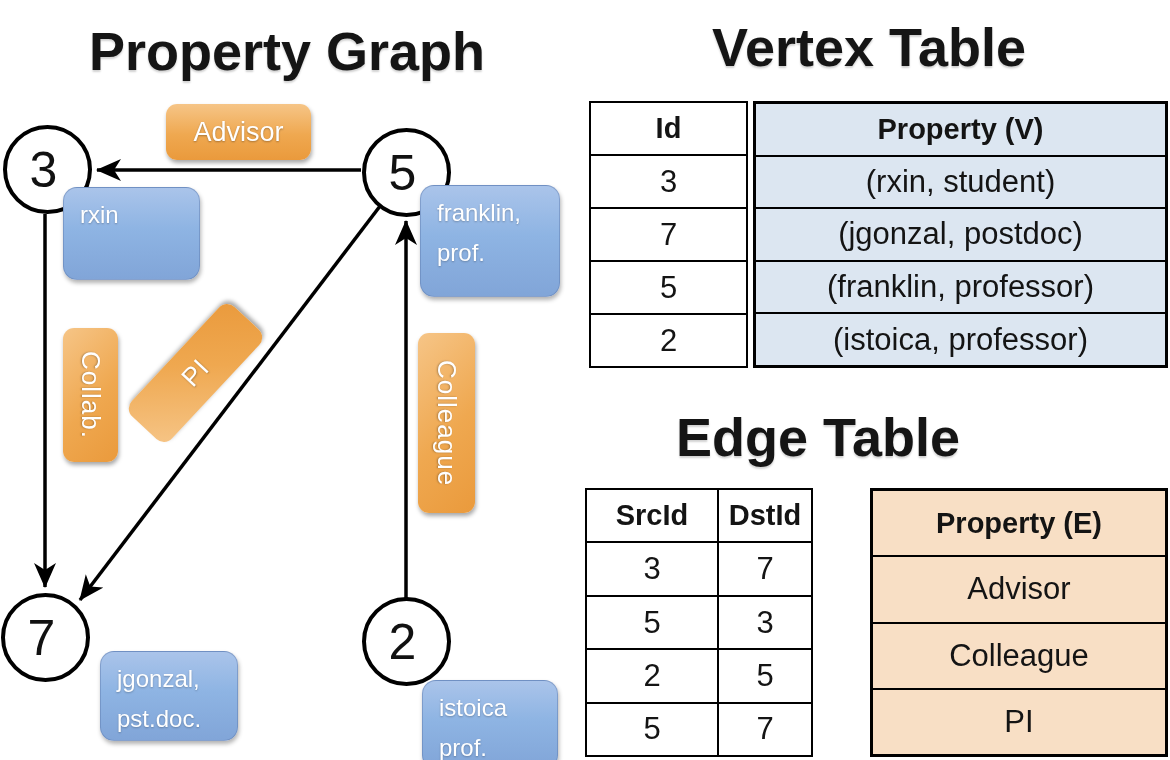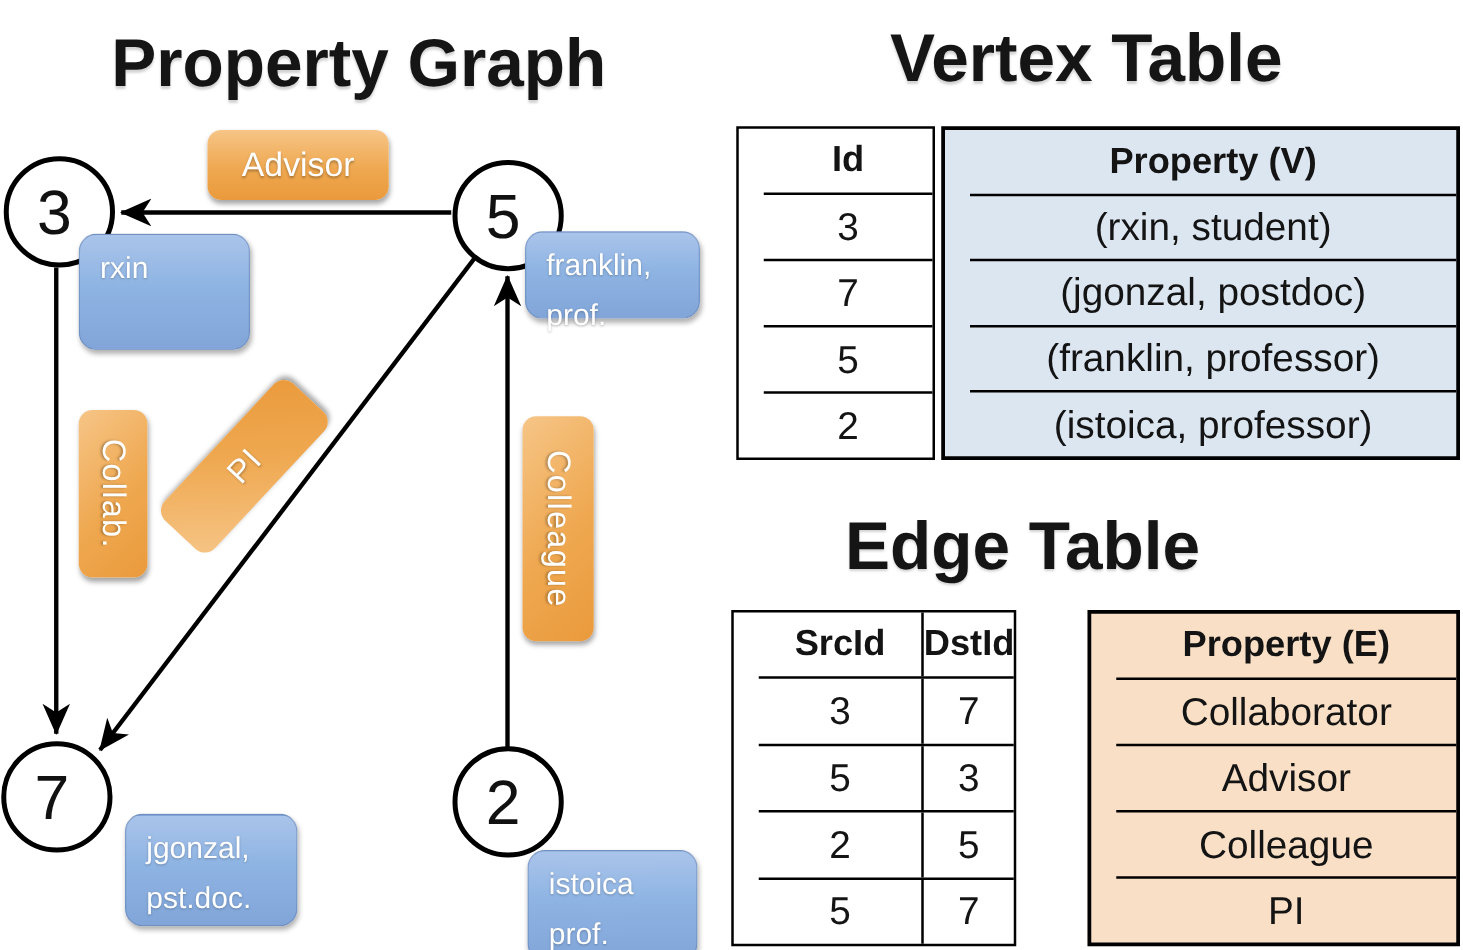--- a/index.html
+++ b/index.html
@@ -50,28 +50,28 @@
   .vbox{
     position:absolute;z-index:4;border-radius:14px;
     background:linear-gradient(180deg,#aac4ea 0%,#8eb4e3 45%,#81a5d8 100%);
     border:1px solid rgba(90,120,170,0.45);
     box-shadow:1px 3px 4px rgba(0,0,0,0.3);
     color:#fff;font-size:24px;line-height:40px;padding:7px 0 0 16px;
     text-shadow:0 1px 2px rgba(0,0,0,0.25);
   }
   .vbox span{display:block;}
   .vbox.rxin{left:63px;top:187px;width:137px;height:93px;}
-  .vbox.franklin{left:420px;top:185px;width:140px;height:70px;}
+  .vbox.franklin{left:420px;top:185px;width:140px;height:112px;}
   .vbox.jgonzal{left:62px;top:651px;width:138px;height:90px;margin-left:38px;}
   .vbox.istoica{left:422px;top:680px;width:136px;height:89px;}
 
   
   .subtable{
     position:absolute;display:flex;flex-direction:column;background:#fff;
-    border:2.5px solid #000;z-index:2;padding-left:20px;
+    border:2.5px solid #000;z-index:2;
   }
   .subtable.prop-v{background:#dce6f1;border-width:3px;}
   .subtable.prop-e{background:#f8dfc5;border-width:3px;}
   .trow{
     flex:1;display:flex;align-items:center;justify-content:center;
     border-top:2px solid #000;font-size:31px;color:#141414;white-space:nowrap;
   }
   .trow:first-child{border-top:none;}
   .trow.head{font-size:29px;font-weight:700;}
   .split{justify-content:stretch;padding:0;}
@@ -180,19 +180,18 @@
       <div class="cell dst">5</div>
     </div>
     <div class="trow split">
       <div class="cell">5</div>
       <div class="cell dst">7</div>
     </div>
   </div>
 
   <div class="subtable prop-e et-prop">
     <div class="trow head">Property (E)</div>
-    <div class="trow">Collaborator</div>
     <div class="trow">Advisor</div>
     <div class="trow">Colleague</div>
     <div class="trow">PI</div>
   </div>
 
 </div>
 
 </body></html>

